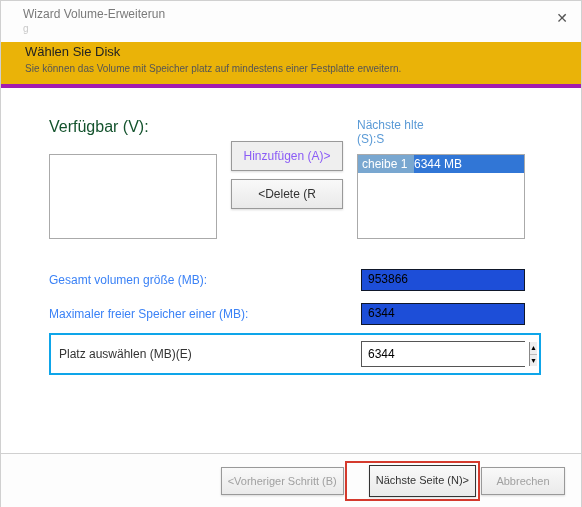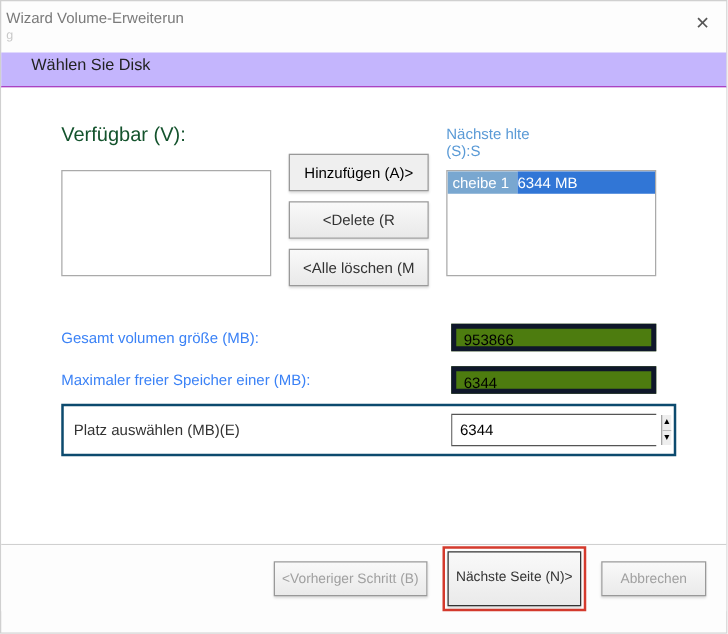--- a/index.html
+++ b/index.html
@@ -13,21 +13,21 @@
     overflow: hidden;
   }
   .window {
     width: 582px;
     height: 507px;
     background: #fdfdfd;
     position: relative;
     border: 1px solid #d0d0d0;
   }
   .titlearea {
-    padding: 6px 10px 8px 4px;
+    padding: 6px 10px 8px 22px;
     position: relative;
     color: #777;
     font-size: 11px;
   }
   .title-main {
     color: #7a7a7a;
     font-size: 12px;
   }
   .title-sub {
     color: #c8c8c8;
@@ -41,22 +41,22 @@
     width: 18px;
     height: 18px;
     color: #555;
     font-size: 14px;
     cursor: pointer;
     text-align: center;
     line-height: 18px;
   }
   .header {
     padding: 2px 24px 6px 24px;
-    border-bottom: 1px solid #a21caf;
-    background: #c4b5fd;
+    border-bottom: 4px solid #a21caf;
+    background: #eab308;
   }
   .header h1 {
     margin: 0 0 4px 0;
     font-size: 13px;
     font-weight: 400;
     color: #222;
   }
   .header p {
     margin: 0 0 4px 0;
     font-size: 10px;
@@ -113,45 +113,45 @@
   .btn {
     border: 1px solid #999;
     background: linear-gradient(#f9f9f9,#e9e9e9);
     height: 30px;
     font-size: 12px;
     color: #333;
     cursor: pointer;
     box-shadow: 0 1px 2px rgba(0,0,0,0.15);
   }
   .btn.disabled {
-    color: #000000;
+    color: #8b5cf6;
     background: #efefef;
     cursor: default;
   }
   .fields {
     margin-top: 26px;
   }
   .fieldrow {
     display: flex;
     align-items: center;
     height: 30px;
     margin-bottom: 4px;
   }
   .fieldrow .flabel {
     width: 312px;
     font-size: 12px;
     color: #3b82f6;
   }
   .fieldrow .fval {
-    border: 4px solid #0f172a;
+    border: 1px solid #0f172a;
     height: 22px;
     width: 164px;
     padding: 2px 6px;
     font-size: 12px;
-    background: #4d7c0f;
+    background: #1d4ed8;
   }
   .spin-wrap {
     position: relative;
     width: 164px;
     height: 26px;
     border: 1px solid #555;
     display: flex;
   }
   .spin-input {
     border: none;
@@ -170,86 +170,87 @@
     flex: 1;
     background: #eee;
     font-size: 7px;
     text-align: center;
     line-height: 11px;
     cursor: pointer;
     border-bottom: 1px solid #bbb;
   }
   .spin-btns div:last-child { border-bottom: none; }
   .highlight-row {
-    border: 2px solid #0c4a6e;
+    border: 2px solid #0ea5e9;
     padding: 6px 8px;
     margin-top: 2px;
     display: flex;
     align-items: center;
   }
   .highlight-row .flabel { width: 302px; font-size:12px; color:#333; }
   .footer {
     border-top: 1px solid #d0d0d0;
     background: #fdfdfd;
     height: 54px;
     display: flex;
     align-items: center;
     justify-content: flex-end;
     padding-right: 16px;
-    gap: 12px;
+    gap: 1px;
   }
   .footbtn {
     border: 1px solid #999;
     background: linear-gradient(#f9f9f9,#eaeaea);
     height: 28px;
     min-width: 84px;
     font-size: 11px;
     color: #333;
     cursor: pointer;
     box-shadow: 0 1px 2px rgba(0,0,0,0.15);
     padding: 0 6px;
   }
   .footbtn.disabled { color:#a0a0a0; cursor:default; }
   .footbtn.primary { border:1px solid #333; }
   .next-hl {
     border: 2px solid #d43a2d;
     padding: 2px;
   }
   .next-hl .footbtn {
     line-height: 1.1;
-    height: 44px;
+    height: 32px;
     min-width: 72px;
+    margin-left: 20px;
   }
 </style>
 </head>
 <body>
 
 <div class="window">
 
   <div class="titlearea">
     <div class="title-main">Wizard Volume-Erweiterun</div>
     <div class="title-sub">g</div>
     <div class="close-btn">✕</div>
   </div>
 
   <div class="header">
     <h1>Wählen Sie Disk</h1>
+    <p>Sie können das Volume mit Speicher platz auf mindestens einer Festplatte erweitern.</p>
   </div>
 
   <div class="body">
     <div class="columns">
       <div class="col-left">
         <span class="lbl">Verfügbar (V):</span>
         <div class="listbox"></div>
       </div>
 
       <div class="col-mid">
         <button class="btn disabled">Hinzufügen (A)&gt;</button>
         <button class="btn">&lt;Delete (R</button>
-        <button class="btn">&lt;Alle löschen (M</button>
       </div>
 
       <div class="col-right">
         <span class="lbl lbl-sel">Nächste hlte (S):S</span>
         <div class="listbox">
           <div class="listrow">
             <div class="cell1">cheibe 1</div>
             <div class="cell2">6344 MB</div>
           </div>
         </div>

